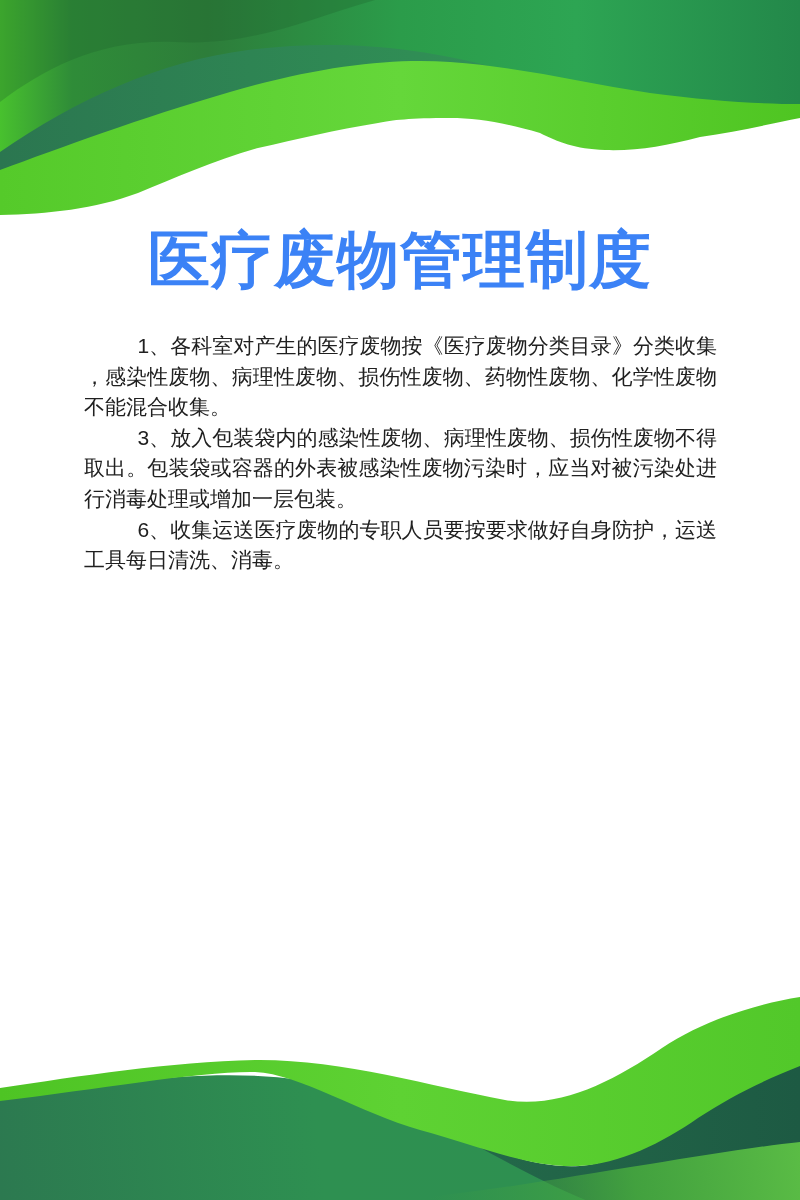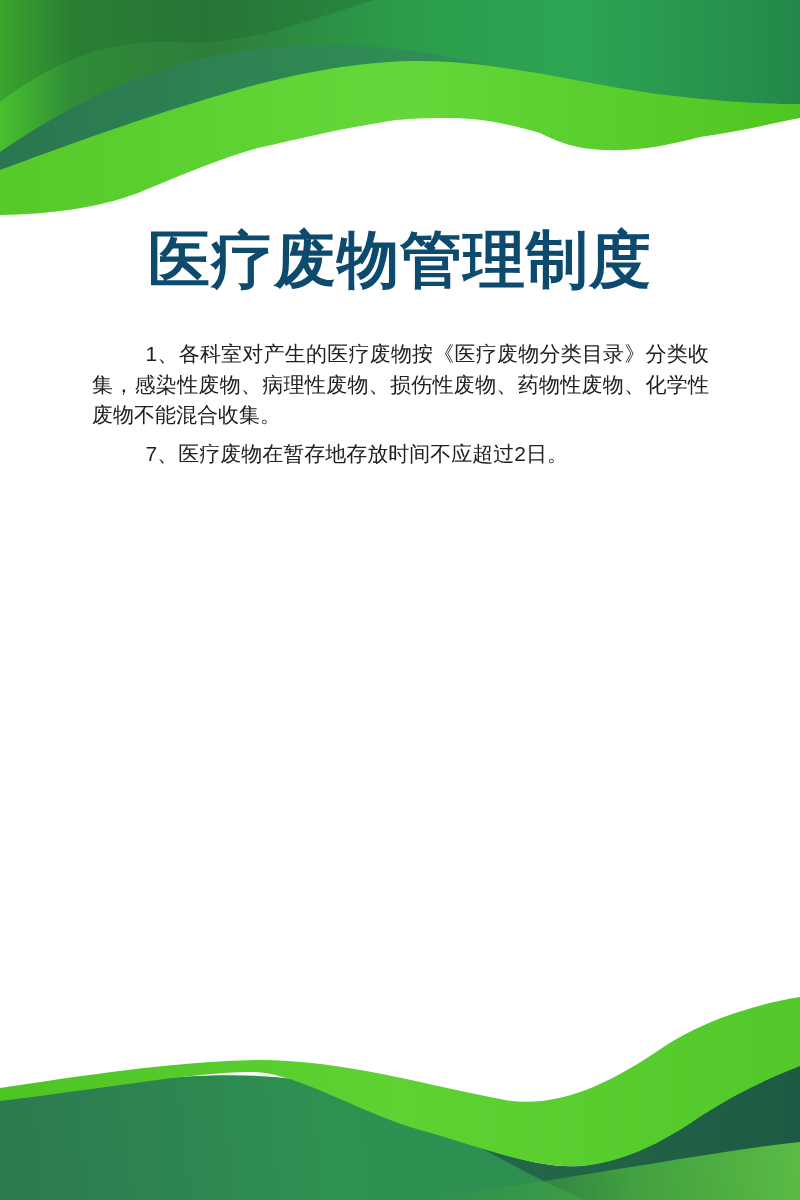--- a/index.html
+++ b/index.html
@@ -17,36 +17,36 @@
   .title{
     position:absolute;
     top:220px;left:0;width:800px;
     margin:0;
     text-align:center;
     font-family:Liberation Serif, serif;
     font-weight:bold;
     font-size:62px;
     line-height:80px;
     letter-spacing:1px;
-    color:#0c4a6e;
+    color:#3b82f6;
   }
   .content{
     position:absolute;
     top:331px;left:84px;width:633px;
     color:#202020;
     font-size:21px;
     line-height:30.6px;
     font-weight:500;
     text-align:justify;
     text-justify:inter-ideograph;
     word-break:break-all;
     line-break:anywhere;
   }
   .content p{
-    margin:8px;
+    margin:0;
     padding:0;
     text-indent:2.55em;
   }
 </style>
 </head>
 <body>
 
 <div class="poster">
 
   <svg class="wave wave-top" viewBox="0 0 800 320" preserveAspectRatio="none" aria-hidden="true">
@@ -75,21 +75,22 @@
     <path fill="url(#gLime1)" d="M0,170 C60,148 140,118 230,92 C320,66 390,58 450,62 C520,67 580,82 650,93 C710,101 760,104 800,104
          L800,118 C770,124 735,132 700,137 C665,146 638,151 605,150 C575,149 558,142 540,133
          C505,123 478,118 450,118 C410,118 392,120 378,123 C335,130 298,139 258,148
          C215,160 175,178 138,193 C95,209 48,214 0,215 Z"></path>
   </svg>
 
   <h1 class="title">医疗废物管理制度</h1>
 
   <div class="content">
     <p>1、各科室对产生的医疗废物按《医疗废物分类目录》分类收集，感染性废物、病理性废物、损伤性废物、药物性废物、化学性废物不能混合收集。</p>
-    <p>7、医疗废物在暂存地存放时间不应超过2日。</p>
+    <p>3、放入包装袋内的感染性废物、病理性废物、损伤性废物不得取出。包装袋或容器的外表被感染性废物污染时，应当对被污染处进行消毒处理或增加一层包装。</p>
+    <p>6、收集运送医疗废物的专职人员要按要求做好自身防护，运送工具每日清洗、消毒。</p>
   </div>
 
   <svg class="wave wave-bottom" viewBox="0 870 800 330" preserveAspectRatio="none" aria-hidden="true">
     <defs>
       <linearGradient id="gTeal2" gradientUnits="userSpaceOnUse" x1="400" y1="0" x2="800" y2="0">
         <stop offset="0" stop-color="#256c4b"></stop>
         <stop offset="1" stop-color="#1d5a43"></stop>
       </linearGradient>
       <linearGradient id="gGreen2" gradientUnits="userSpaceOnUse" x1="0" y1="1190" x2="800" y2="1100">
         <stop offset="0" stop-color="#2c7950"></stop>

